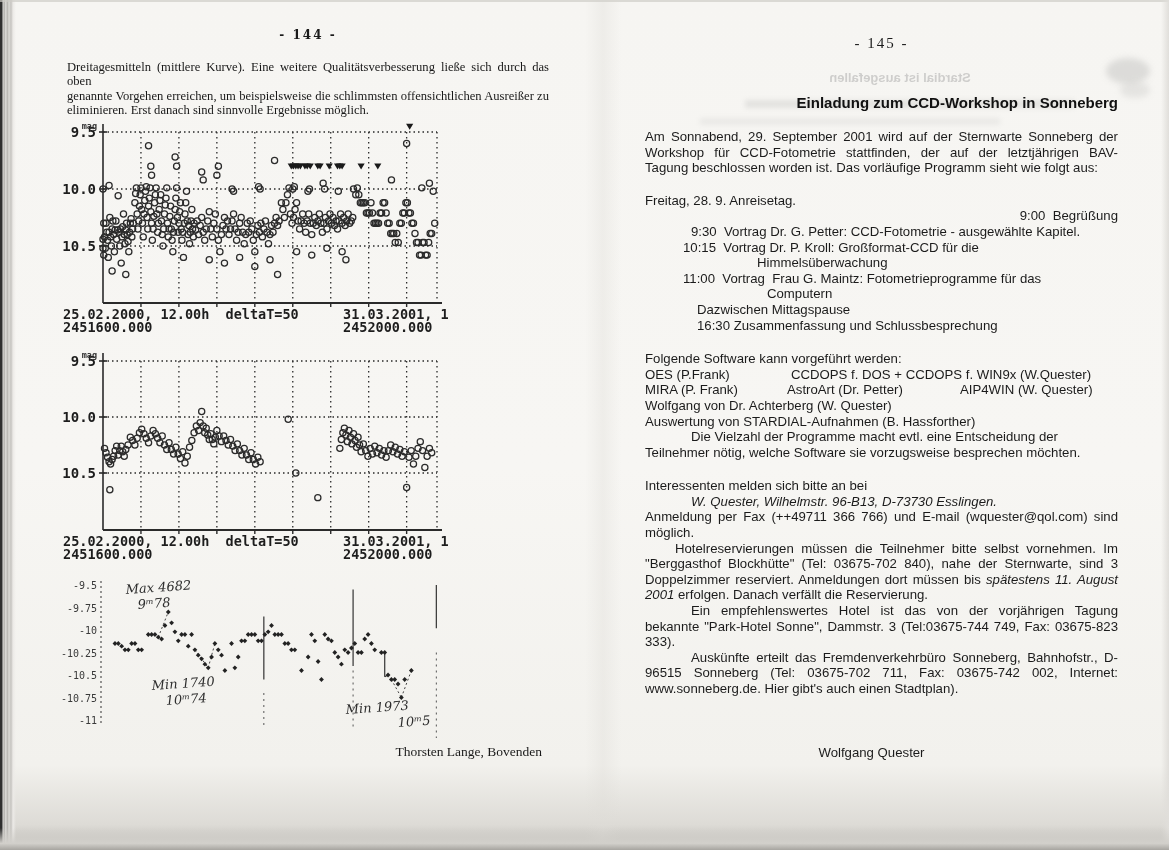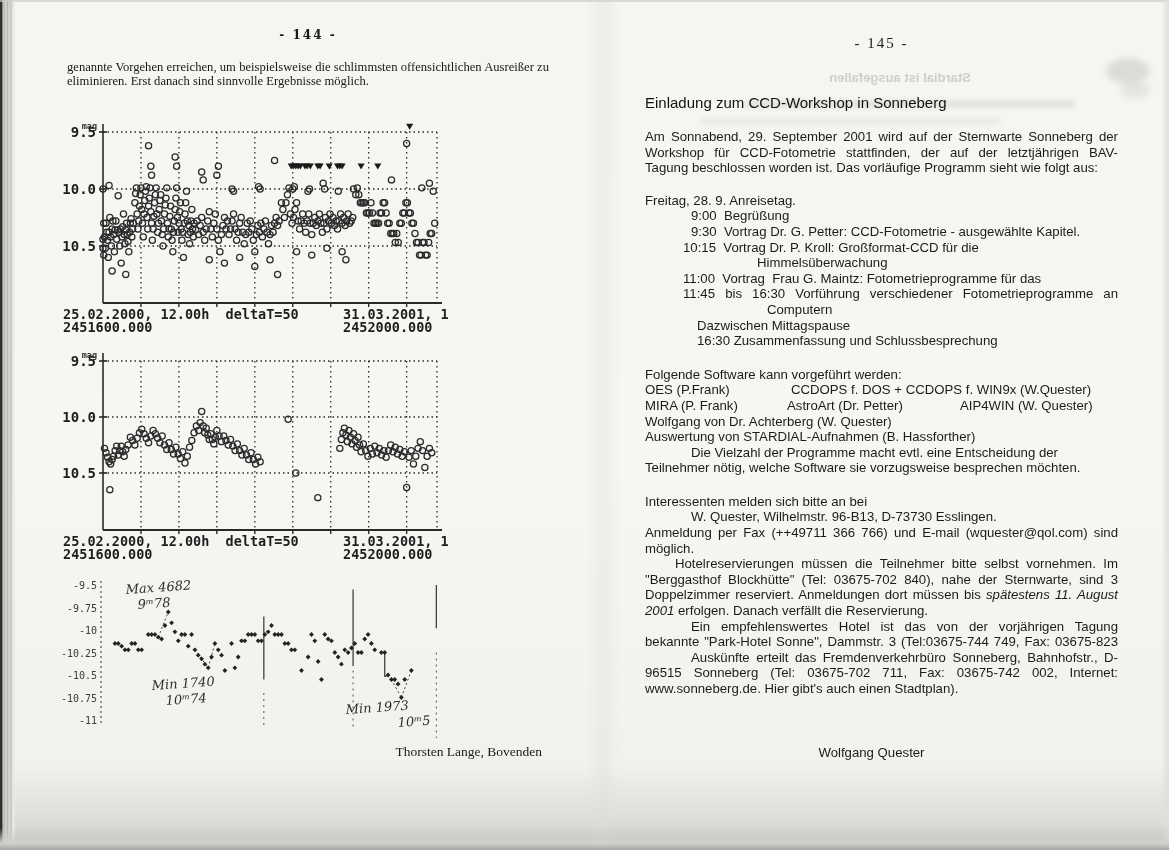--- a/index.html
+++ b/index.html
@@ -28,22 +28,22 @@
   .intro{position:absolute;left:67px;top:60px;width:482px;
          font-family:"Liberation Serif",serif;font-size:12.6px;color:#181818;}
   .intro .line{line-height:14.4px;min-height:14.4px;font-size:12.6px;}
 
   .line{position:relative;line-height:15.6px;min-height:15.6px;white-space:pre-wrap;}
   .line.j{white-space:normal;text-align:justify;text-align-last:justify;}
   .line.right{text-align:center;padding-right:20px;margin-top:48px;}
   .line.cols span{position:absolute;top:0;white-space:pre;}
   .line .it{font-style:italic;}
 
-  .rtitle{position:absolute;left:645px;top:94px;width:473px;text-align:left;
-          font-weight:normal;font-size:15px;color:#111;}
+  .rtitle{position:absolute;left:645px;top:94px;width:473px;text-align:right;
+          font-weight:bold;font-size:15px;color:#111;}
   .rbody{position:absolute;left:645px;top:129px;width:473px;font-size:13.2px;color:#1b1b1b;}
 
   .bleed-mirror{position:absolute;left:770px;top:70px;width:260px;text-align:center;
           transform:scaleX(-1);font-weight:bold;font-size:13px;color:#8f8f8f;
           opacity:.38;filter:blur(.7px);}
   .bleed-bar{position:absolute;background:#c6c6c4;filter:blur(2.5px);}
   .bb1{left:745px;top:100px;width:330px;height:8px;opacity:.4;}
   .bb2{left:700px;top:118px;width:300px;height:7px;opacity:.25;}
 
   .chart{position:absolute;}
@@ -56,20 +56,21 @@
 </style>
 </head>
 <body>
 
 <div class="sheet">
   <div class="gutter"></div>
 
   <div>
     <div class="pagenum pn-left">-  144  -</div>
     <div class="intro">
+        <div class="line j">Dreitagesmitteln (mittlere Kurve). Eine weitere Qualitätsverbesserung ließe sich durch das oben</div>
         <div class="line j">genannte Vorgehen erreichen, um beispielsweise die schlimmsten offensichtlichen Ausreißer zu</div>
         <div class="line">eliminieren. Erst danach sind sinnvolle Ergebnisse möglich.</div>
       </div>
 
     <svg class="chart c0" width="505" height="222">
         <line x1="80.95454545454545" y1="14" x2="80.95454545454545" y2="185" stroke="#2a2a2a" stroke-width="1.3" stroke-dasharray="1.5,3.5"></line>
         <line x1="118.9090909090909" y1="14" x2="118.9090909090909" y2="185" stroke="#2a2a2a" stroke-width="1.3" stroke-dasharray="1.5,3.5"></line>
         <line x1="156.86363636363637" y1="14" x2="156.86363636363637" y2="185" stroke="#2a2a2a" stroke-width="1.3" stroke-dasharray="1.5,3.5"></line>
         <line x1="194.8181818181818" y1="14" x2="194.8181818181818" y2="185" stroke="#2a2a2a" stroke-width="1.3" stroke-dasharray="1.5,3.5"></line>
         <line x1="232.77272727272728" y1="14" x2="232.77272727272728" y2="185" stroke="#2a2a2a" stroke-width="1.3" stroke-dasharray="1.5,3.5"></line>
@@ -729,50 +730,50 @@
     <div class="pagenum pn-right">-  145  -</div>
     <div class="rtitle">Einladung zum CCD-Workshop in Sonneberg</div>
     <div class="rbody">
         <div style="margin-top: 0px;">
           <div class="line j">Am Sonnabend, 29. September 2001 wird auf der Sternwarte Sonneberg der</div>
           <div class="line j">Workshop für CCD-Fotometrie stattfinden, der auf der letztjährigen BAV-</div>
           <div class="line">Tagung beschlossen worden ist. Das vorläufige Programm sieht wie folgt aus:</div>
         </div>
         <div style="margin-top: 17px;">
           <div class="line">Freitag, 28. 9. Anreisetag.</div>
-          <div class="line" style="padding-left: 46px;">9:00  Begrüßung</div>
+          <div class="line" style="padding-left: 46px; text-align: right;">9:00  Begrüßung</div>
           <div class="line" style="padding-left: 46px;">9:30  Vortrag Dr. G. Petter: CCD-Fotometrie - ausgewählte Kapitel.</div>
           <div class="line" style="padding-left: 38px;">10:15  Vortrag Dr. P. Kroll: Großformat-CCD für die</div>
           <div class="line" style="padding-left: 112px;">Himmelsüberwachung</div>
           <div class="line" style="padding-left: 38px;">11:00  Vortrag  Frau G. Maintz: Fotometrieprogramme für das</div>
-          <div class="line j" style="padding-left: 38px;">11:45 bis 16:30 Vorführung verschiedener Fotometrieprogramme an</div>
           <div class="line" style="padding-left: 122px;">Computern</div>
           <div class="line" style="padding-left: 52px;">Dazwischen Mittagspause</div>
           <div class="line" style="padding-left: 52px;">16:30 Zusammenfassung und Schlussbesprechung</div>
         </div>
         <div style="margin-top: 18px;">
           <div class="line">Folgende Software kann vorgeführt werden:</div>
           <div class="line cols"><span style="left: 0px;">OES (P.Frank)</span><span style="left: 146px;">CCDOPS f. DOS + CCDOPS f. WIN9x (W.Quester)</span></div>
           <div class="line cols"><span style="left: 0px;">MIRA (P. Frank)</span><span style="left: 142px;">AstroArt (Dr. Petter)</span><span style="left: 315px;">AIP4WIN (W. Quester)</span></div>
           <div class="line">Wolfgang von Dr. Achterberg (W. Quester)</div>
           <div class="line">Auswertung von STARDIAL-Aufnahmen (B. Hassforther)</div>
           <div class="line" style="padding-left: 46px;">Die Vielzahl der Programme macht evtl. eine Entscheidung der</div>
           <div class="line">Teilnehmer nötig, welche Software sie vorzugsweise besprechen möchten.</div>
         </div>
         <div style="margin-top: 18px;">
           <div class="line">Interessenten melden sich bitte an bei</div>
-          <div class="line" style="padding-left: 46px;">W. Quester, Wilhelmstr. 96-B13, D-73730 Esslingen.</div>
+          <div class="line" style="padding-left: 46px; font-style: italic;">W. Quester, Wilhelmstr. 96-B13, D-73730 Esslingen.</div>
           <div class="line j">Anmeldung per Fax (++49711 366 766) und E-mail (wquester@qol.com) sind</div>
           <div class="line">möglich.</div>
           <div class="line j" style="padding-left: 30px;">Hotelreservierungen müssen die Teilnehmer bitte selbst vornehmen. Im</div>
           <div class="line j">"Berggasthof Blockhütte" (Tel: 03675-702 840), nahe der Sternwarte, sind 3</div>
           <div class="line j"><span>Doppelzimmer reserviert. Anmeldungen dort müssen bis </span><span class="it">spätestens 11. August</span></div>
           <div class="line"><span class="it">2001</span><span> erfolgen. Danach verfällt die Reservierung.</span></div>
           <div class="line j" style="padding-left: 46px;">Ein empfehlenswertes Hotel ist das von der vorjährigen Tagung</div>
           <div class="line j">bekannte "Park-Hotel Sonne", Dammstr. 3 (Tel:03675-744 749, Fax: 03675-823</div>
+          <div class="line">333).</div>
           <div class="line j" style="padding-left: 46px;">Auskünfte erteilt das Fremdenverkehrbüro Sonneberg, Bahnhofstr., D-</div>
           <div class="line j">96515 Sonneberg (Tel: 03675-702 711, Fax: 03675-742 002, Internet:</div>
           <div class="line">www.sonneberg.de. Hier gibt's auch einen Stadtplan).</div>
           <div class="line right">Wolfgang Quester</div>
         </div>
       </div>
   </div>
 
   <div class="spine-band"></div>
   <div class="top-edge"></div>

